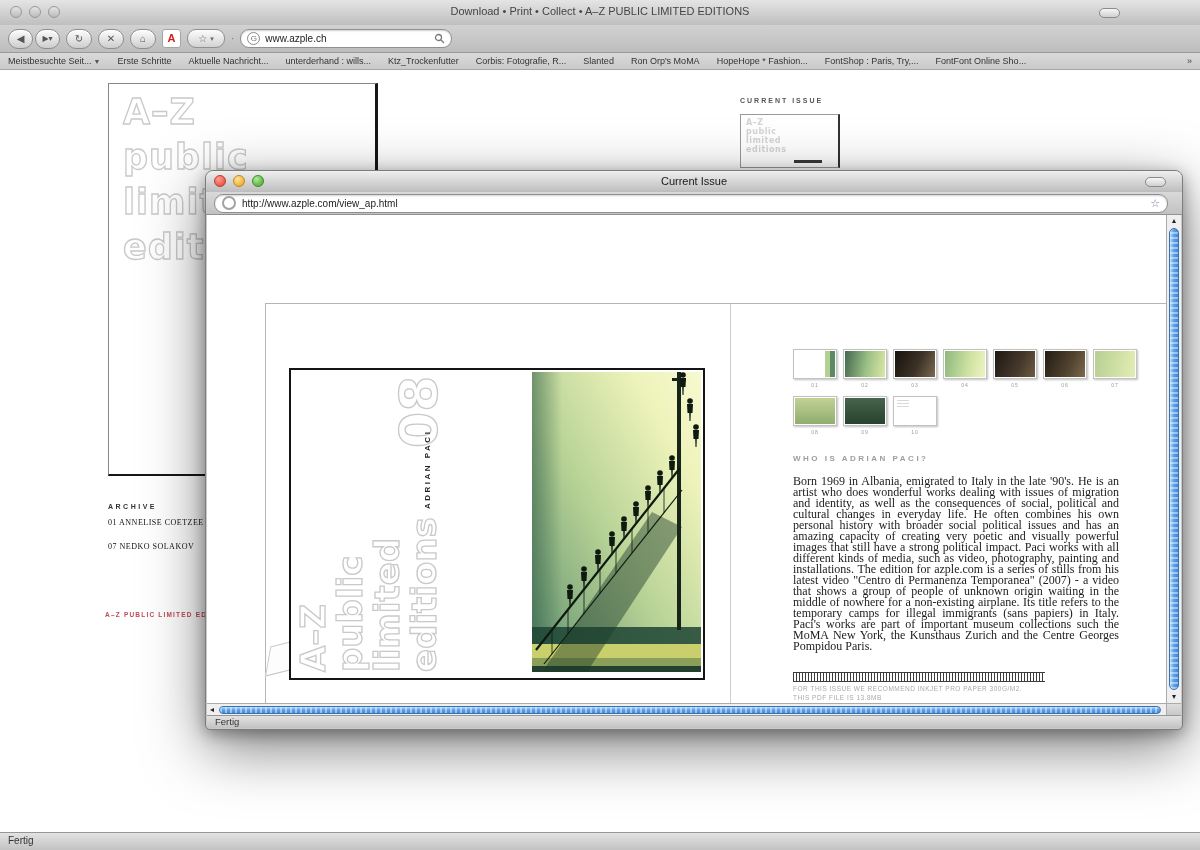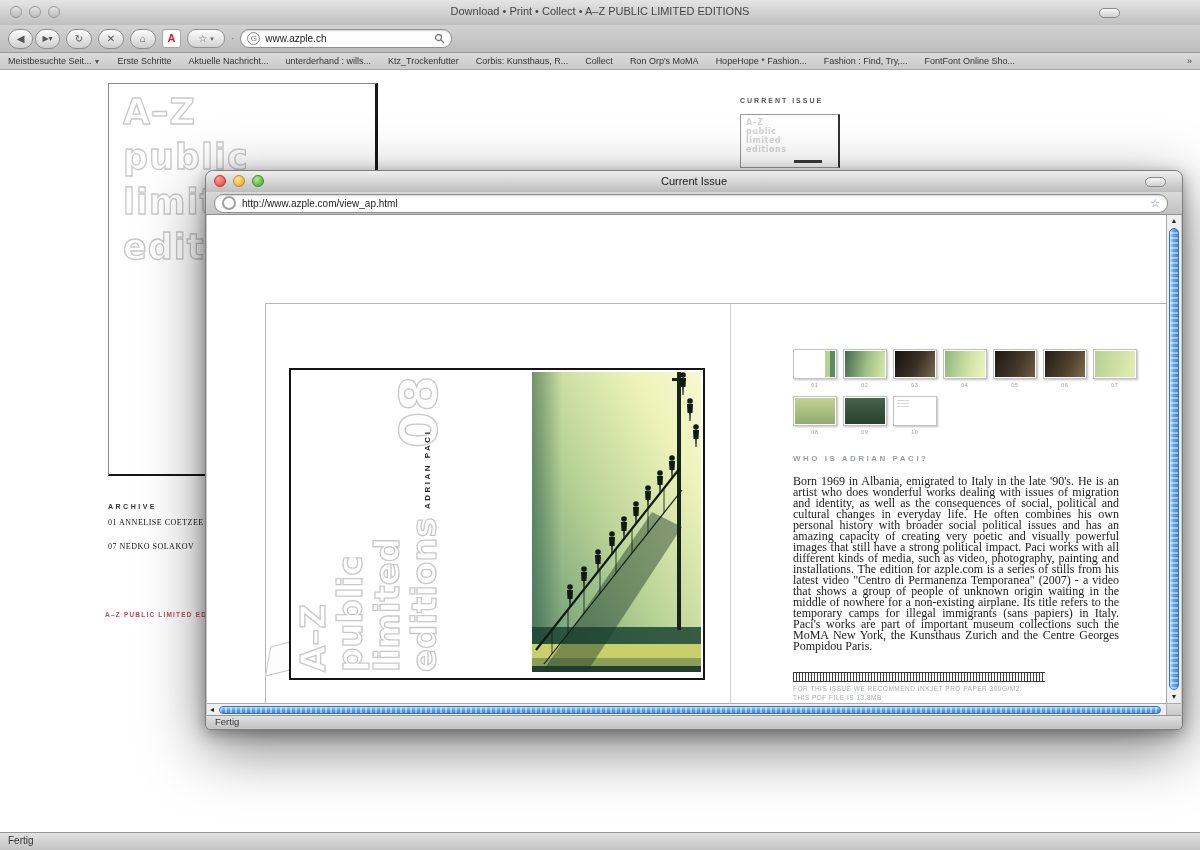--- a/index.html
+++ b/index.html
@@ -208,25 +208,25 @@
         </svg>
       </div>
     </div>
 
     <div class="bg-bookmarks">
       <span class="bm"><span>Meistbesuchte Seit...</span><span class="dd">▼</span></span>
       <span class="bm">Erste Schritte</span>
       <span class="bm">Aktuelle Nachricht...</span>
       <span class="bm">unterderhand : wills...</span>
       <span class="bm">Ktz_Trockenfutter</span>
-      <span class="bm">Corbis: Kunsthaus, R...</span>
-      <span class="bm">Collect</span>
+      <span class="bm">Corbis: Fotografie, R...</span>
+      <span class="bm">Slanted</span>
       <span class="bm">Ron Orp's MoMA</span>
       <span class="bm">HopeHope * Fashion...</span>
-      <span class="bm">Fashion : Find, Try,...</span>
+      <span class="bm">FontShop : Paris, Try,...</span>
       <span class="bm">FontFont Online Sho...</span>
       <span class="bm bm-overflow">»</span>
     </div>
 
     <div class="bg-content">
       <div class="logobox">
         <div class="outline bigline">A–Z</div>
         <div class="outline bigline">public</div>
         <div class="outline bigline">limited</div>
         <div class="outline bigline">editions</div>

